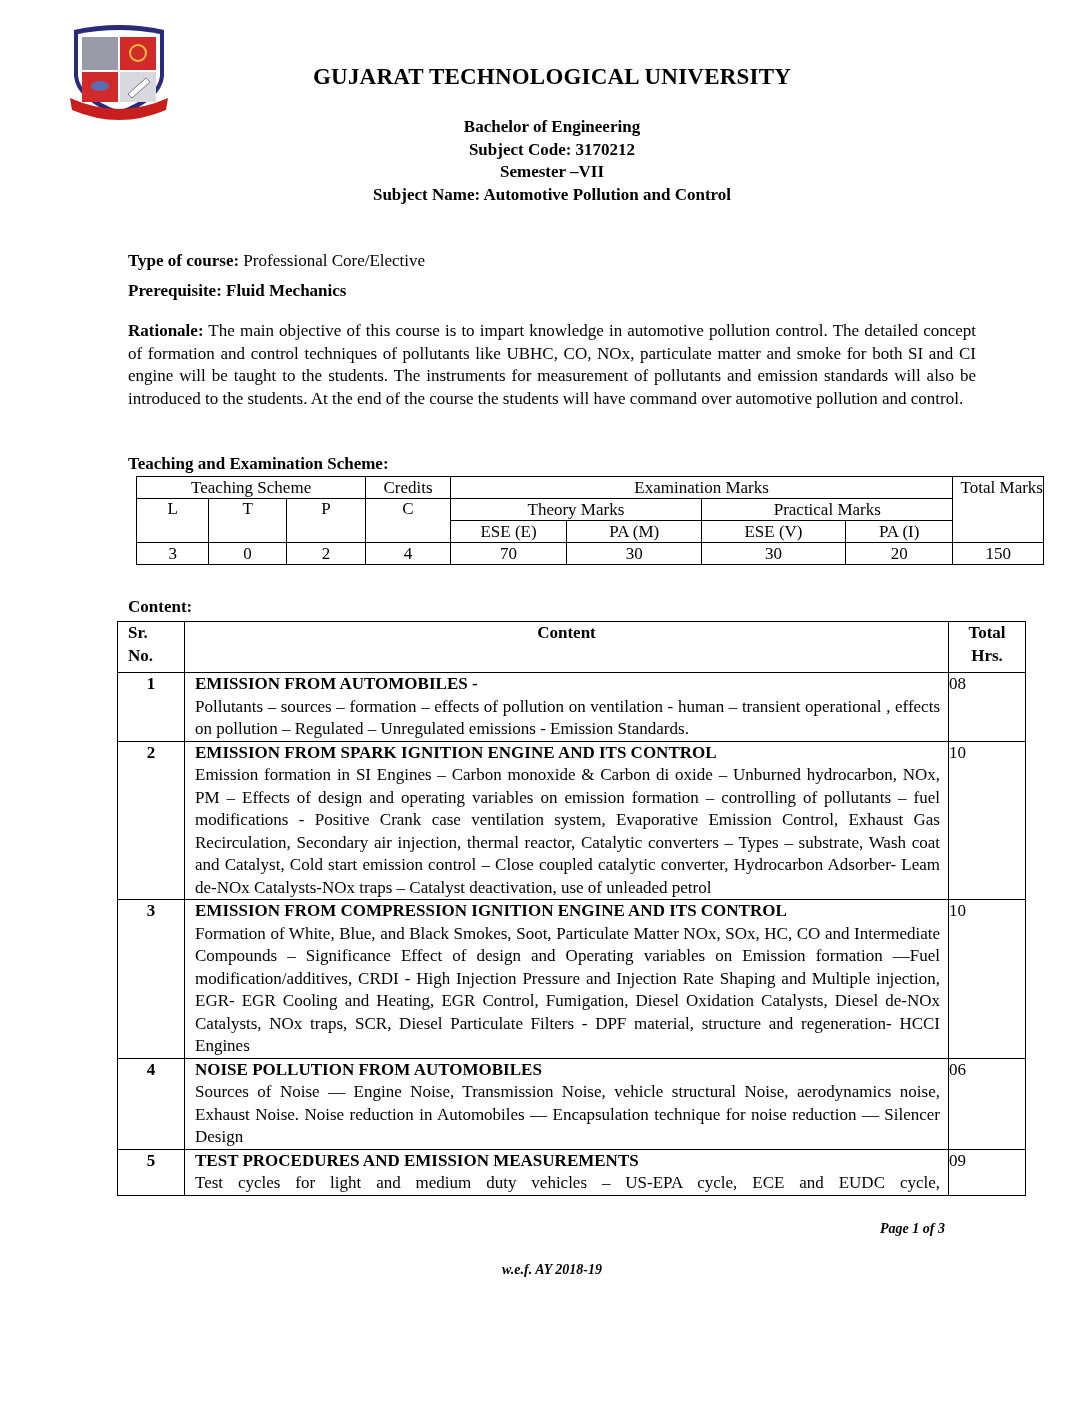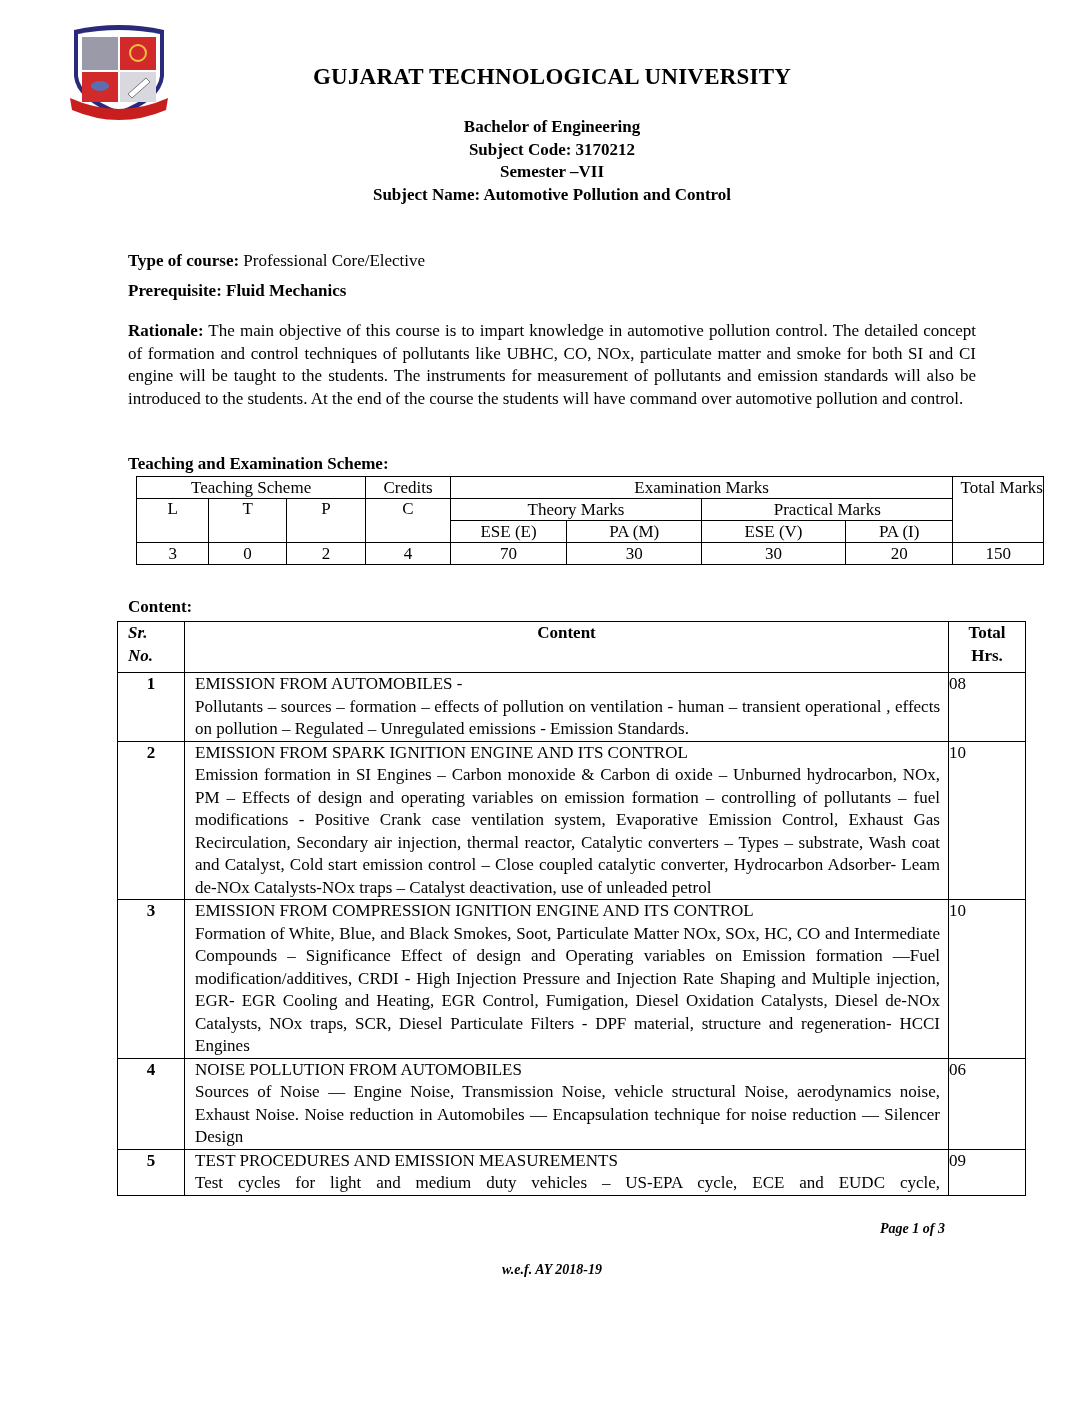--- a/index.html
+++ b/index.html
@@ -23,22 +23,22 @@
     table { border-collapse: collapse; }
     .scheme { position: absolute; left: 128px; top: 476px; width: 908px; font-size: 17px; margin-left: 8px; }
     .scheme td { border: 1.5px solid #000; text-align: center; padding: 0; height: 21px; line-height: 20px; }
 
     .content-tbl { position: absolute; left: 117px; top: 621px; width: 909px; font-size: 17px; }
     .content-tbl td { border: 1.5px solid #000; vertical-align: top; line-height: 22.5px; padding: 0; }
     .content-tbl .sr { width: 56px; text-align: center; font-weight: bold; }
     .content-tbl .ct { padding: 0 8px 0 10px; text-align: justify; text-align-last: left; }
     .content-tbl .hr { width: 76px; text-align: left; }
     .content-tbl .hdr td { font-weight: bold; text-align: center; }
-    .content-tbl .hdr td.sr { text-align: left; padding-left: 10px; font-style: italic; }
-    .topic { font-weight: normal; }
+    .content-tbl .hdr td.sr { text-align: left; padding-left: 10px; }
+    .topic { font-weight: bold; }
     .footer-page {
       position: absolute; left: 880px; top: 1221px; font-size: 14px; font-weight: bold; font-style: italic;
     }
     .footer-wef {
       position: absolute; left: 0; width: 1104px; top: 1262px; text-align: center;
       font-size: 14px; font-weight: bold; font-style: italic;
     }
   </style>
 </head>
 <body>

